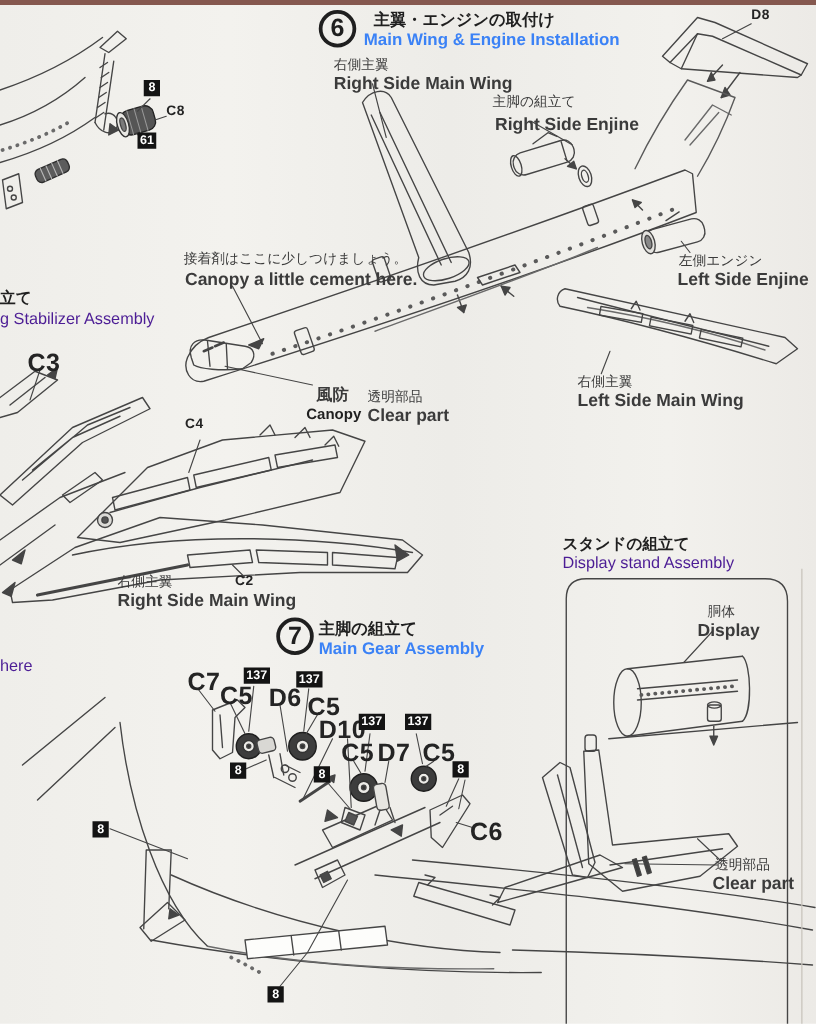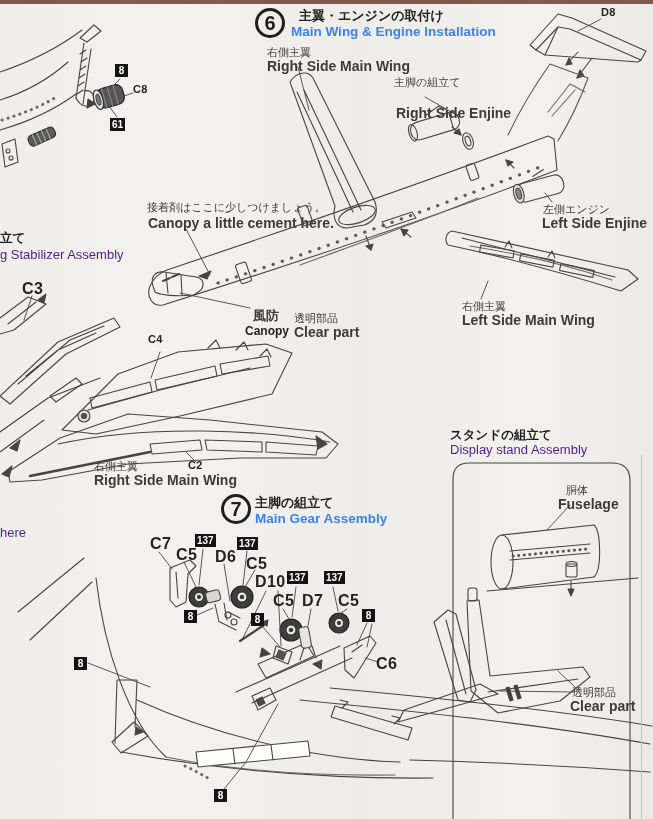--- a/index.html
+++ b/index.html
@@ -8,21 +8,21 @@
     position:relative; overflow:hidden;
     background:linear-gradient(90deg,#efeeea 0%,#f3f2ee 28%,#edece8 55%,#f2f1ed 82%,#eceae6 100%);
     font-family:"Liberation Sans",sans-serif; color:#2e2e2e;
   }
   .edge-top { position:absolute; top:0; left:0; width:653px; height:4px; background:#85584f; }
   .fold-line { position:absolute; left:641px; top:455px; width:1px; height:364px; background:#c7c3bc; }
   svg.art { position:absolute; left:0; top:0; }
   .lbl { position:absolute; white-space:nowrap; line-height:1.12; }
   .jp  { font-size:11px; color:#3b3b3b; }
   .en  { font-size:14px; color:#3b3b3b;font-weight:bold; }
-  .part { font-size:16px; font-weight:bold; color:#242424; letter-spacing:.4px; }
+  .part { font-size:20px; font-weight:bold; color:#242424; letter-spacing:.4px; }
   .part-lg { font-size:11px; }
   .code { position:absolute; background:#141414; color:#fff; font-weight:bold;
           font-size:10px; height:13px; line-height:13px; min-width:13px;
           text-align:center; padding:0 2px; }
   .step-circle { position:absolute; width:30px; height:30px; border:3px solid #1f1f1f;
           border-radius:50%; text-align:center; line-height:24px; font-size:20px;
           font-weight:bold; color:#1f1f1f; background:transparent; }
   .step-jp { font-weight:bold; font-size:13px; color:#1f1f1f; }
   .step-en { font-weight:bold; font-size:13.5px; color:#3b82f6; }
   .sec-jp  { font-weight:bold; font-size:12.5px; color:#1f1f1f; }
@@ -274,26 +274,26 @@
   </g>
 </svg>
 
 <div class="step-circle" style="left:255px;top:8px">6</div>
 <div class="lbl step-jp" style="left:299px;top:9px">主翼・エンジンの取付け</div>
 <div class="lbl step-en" style="left:291px;top:24px">Main Wing &amp; Engine Installation</div>
 
 <div class="lbl part part-lg" style="left:601px;top:6px">D8</div>
 <div class="code" style="left:115px;top:64px">8</div>
 <div class="lbl part part-lg" style="left:133px;top:83px">C8</div>
-<div class="code" style="left:110px;top:118px">61</div>
+<div class="code" style="left:110px;top:106px">61</div>
 
 <div class="lbl jp" style="left:267px;top:46px">右側主翼</div>
 <div class="lbl en" style="left:267px;top:59px">Right Side Main Wing</div>
 <div class="lbl jp" style="left:394px;top:76px">主脚の組立て</div>
-<div class="lbl en" style="left:396px;top:106px">Right Side Enjine</div>
+<div class="lbl en" style="left:396px;top:92px">Right Side Enjine</div>
 <div class="lbl jp" style="left:543px;top:203px">左側エンジン</div>
 <div class="lbl en" style="left:542px;top:216px">Left Side Enjine</div>
 <div class="lbl jp" style="left:462px;top:300px">右側主翼</div>
 <div class="lbl en" style="left:462px;top:313px">Left Side Main Wing</div>
 <div class="lbl jp" style="left:147px;top:201px">接着剤はここに少しつけましょう。</div>
 <div class="lbl en" style="left:148px;top:216px">Canopy a little cement here.</div>
 <div class="lbl jp" style="left:253px;top:309px;font-weight:bold;font-size:13px">風防</div>
 <div class="lbl" style="left:245px;top:325px;font-weight:bold;font-size:12px;color:#1f1f1f">Canopy</div>
 <div class="lbl jp" style="left:294px;top:312px">透明部品</div>
 <div class="lbl en" style="left:294px;top:325px">Clear part</div>
@@ -328,17 +328,17 @@
 <div class="code" style="left:184px;top:610px">8</div>
 <div class="code" style="left:251px;top:613px">8</div>
 <div class="code" style="left:362px;top:609px">8</div>
 <div class="lbl part" style="left:376px;top:655px">C6</div>
 <div class="code" style="left:74px;top:657px">8</div>
 <div class="code" style="left:214px;top:789px">8</div>
 
 <div class="lbl sec-jp" style="left:450px;top:428px">スタンドの組立て</div>
 <div class="lbl sec-en" style="left:450px;top:443px">Display stand Assembly</div>
 <div class="lbl jp" style="left:566px;top:484px">胴体</div>
-<div class="lbl en" style="left:558px;top:497px">Fuselage</div>
+<div class="lbl en" style="left:558px;top:497px">Display</div>
 <div class="lbl jp" style="left:572px;top:686px">透明部品</div>
 <div class="lbl en" style="left:570px;top:699px">Clear part</div>
 
 <div class="fold-line"></div>
 
 </body></html>

